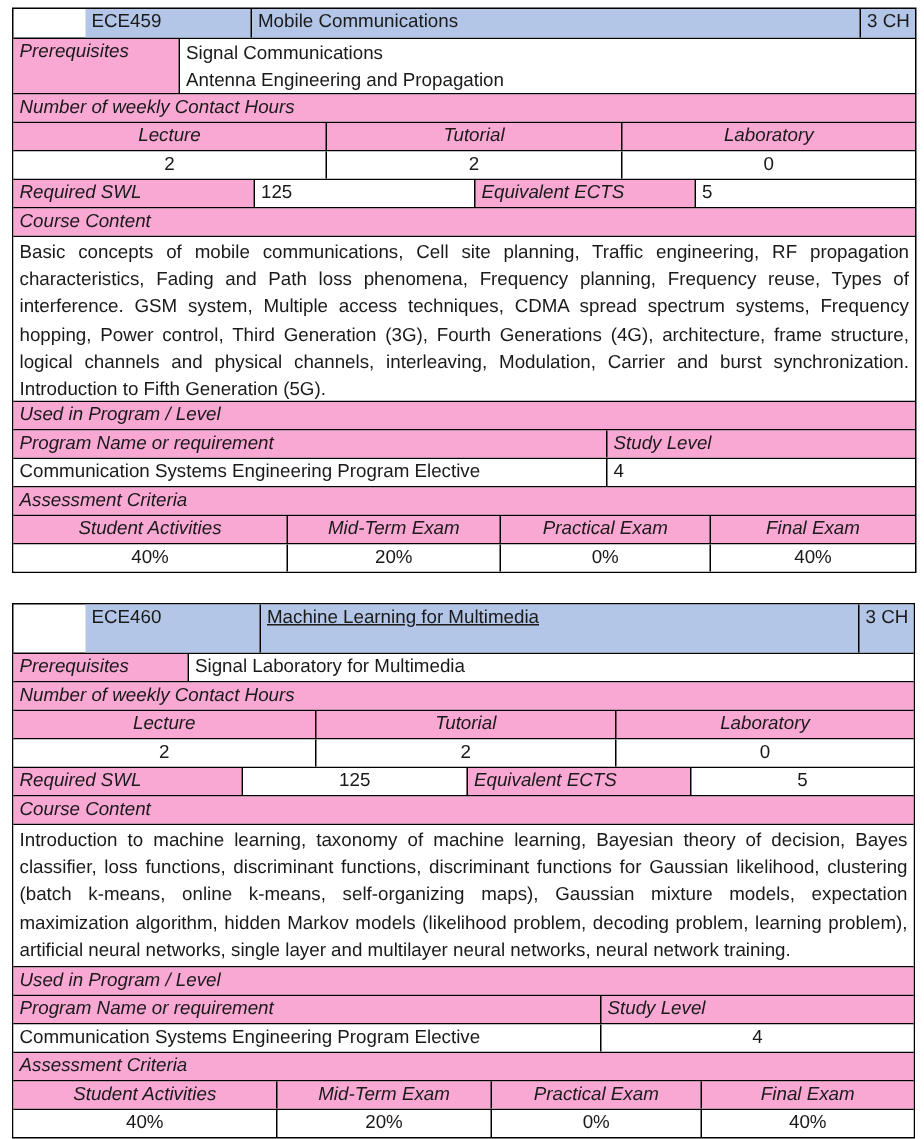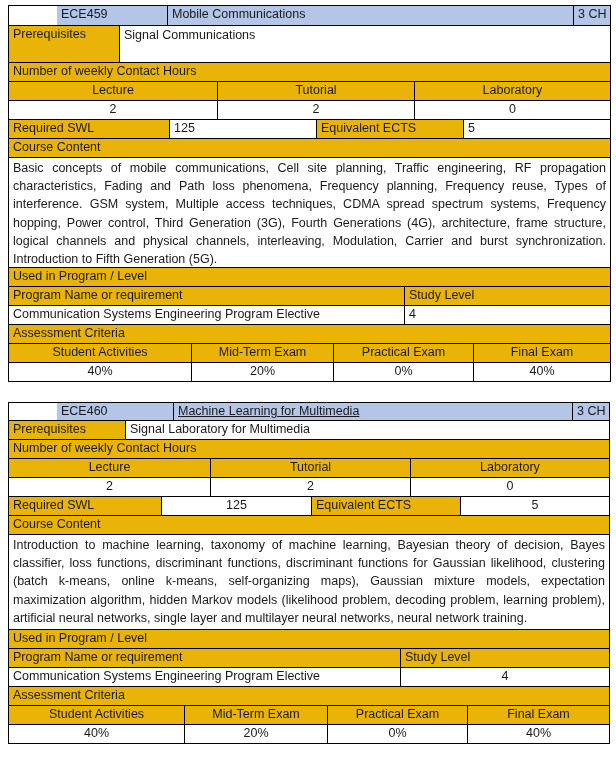--- a/index.html
+++ b/index.html
@@ -5,39 +5,40 @@
   html, body { margin:0; padding:0; background:#ffffff; }
   body { width:616px; height:759px; position:relative; overflow:hidden;
          font-family:"Liberation Sans", sans-serif; font-size:12.5px; color:#1a1a1a; }
   .course { position:absolute; left:8px; border:1px solid #000; box-sizing:border-box; }
   .row { display:flex; border-top:1px solid #000; box-sizing:border-box; }
   .row:first-child { border-top:none;padding-left:48px; }
   .cell { box-sizing:border-box; border-left:1px solid #000; padding:0 4px; line-height:17px;
           white-space:nowrap; overflow:hidden; }
   .cell:first-child { border-left:none; }
   .blue { background:#b4c6e7; }
-  .green { background:#eab308; }
+  .green { background:#f9a8d4;font-style:italic; }
   .white { background:#ffffff; }
   .center { text-align:center; }
   .wrap { white-space:normal; text-align:justify; line-height:18.2px; padding:1px 4px 0 4px; }
   .multi div { line-height:18px; }
 </style>
 </head>
 <body>
 
 <div class="course" style="top:5px; width:603px;">
   <div class="row" style="height:19px;">
     <div class="cell blue" style="width:110px;">ECE459</div>
     <div class="cell blue" style="width:406px;">Mobile Communications</div>
     <div class="cell blue center" style="flex:1;">3 CH</div>
   </div>
   <div class="row" style="height:37px;">
     <div class="cell green" style="width:110px;">Prerequisites</div>
     <div class="cell white multi" style="flex:1;">
       <div>Signal Communications</div>
+      <div>Antenna Engineering and Propagation</div>
     </div>
   </div>
   <div class="row" style="height:19px;">
     <div class="cell green" style="flex:1;">Number of weekly Contact Hours</div>
   </div>
   <div class="row" style="height:19px;">
     <div class="cell green center" style="width:208px;">Lecture</div>
     <div class="cell green center" style="width:197px;">Tutorial</div>
     <div class="cell green center" style="flex:1;">Laboratory</div>
   </div>
@@ -80,21 +81,21 @@
   </div>
   <div class="row" style="height:19px;">
     <div class="cell white center" style="width:182px;">40%</div>
     <div class="cell white center" style="width:142px;">20%</div>
     <div class="cell white center" style="width:140px;">0%</div>
     <div class="cell white center" style="flex:1;">40%</div>
   </div>
 </div>
 
 <div class="course" style="top:402px; width:602px;">
-  <div class="row" style="height:17px;">
+  <div class="row" style="height:32px;">
     <div class="cell blue" style="width:116px;">ECE460</div>
     <div class="cell blue" style="width:399px;text-decoration:underline;">Machine Learning for Multimedia</div>
     <div class="cell blue center" style="flex:1;">3 CH</div>
   </div>
   <div class="row" style="height:19px;">
     <div class="cell green" style="width:116px;">Prerequisites</div>
     <div class="cell white" style="flex:1;">Signal Laboratory for Multimedia</div>
   </div>
   <div class="row" style="height:19px;">
     <div class="cell green" style="flex:1;">Number of weekly Contact Hours</div>

